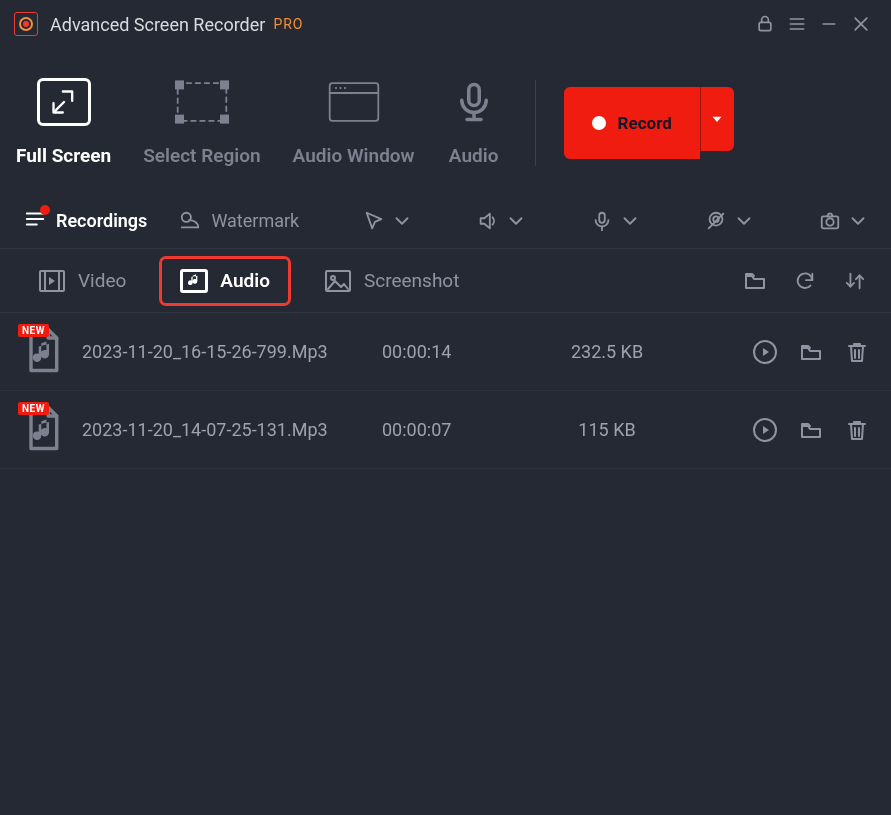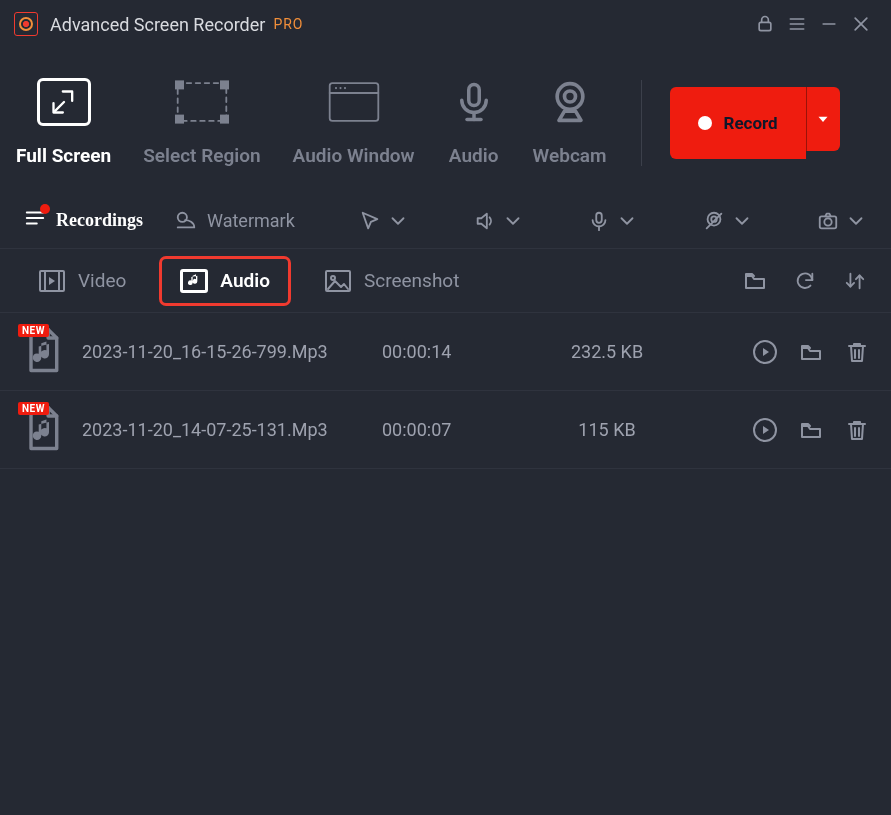--- a/index.html
+++ b/index.html
@@ -27,21 +27,21 @@
   .mode.active .mode-label { font-weight: 700; }
   .modebar-sep { width: 1px; height: 86px; background: #3c404b; margin: 0 28px 0 34px; align-self: center; }
   .record-group { display: flex; align-self: center; }
   .record-btn { display: flex; align-items: center; gap: 12px; background: #ef1c0f; color: #0f172a; font-size: 17px; font-weight: 700; padding: 0 28px; height: 72px; border-radius: 6px 0 0 6px; cursor: pointer; }
   .record-dot { width: 14px; height: 14px; border-radius: 50%; background: #fff; }
   .record-arrow { width: 34px; height: 64px; background: #ef1c0f; border-left: 1px solid rgba(0,0,0,.35); border-radius: 0 6px 6px 0; display: flex; align-items: center; justify-content: center; color: #fff; cursor: pointer; }
 
   
   .optbar { display: flex; align-items: center; height: 56px; padding: 0 24px; gap: 32px; border-bottom: 1px solid #2f333e; margin-top: 4px; }
   .opt-item { display: flex; align-items: center; gap: 10px; color: #8f94a2; cursor: pointer; font-size: 18px; }
-  .opt-item.active { color: #fff; font-weight: 600; font-family: Liberation Serif, serif; }
+  .opt-item.active { color: #fff; font-weight: 600; }
   .opt-item svg { width: 22px; height: 22px; }
   .opt-item.icononly { gap: 6px; }
   .opt-caret { width: 12px; height: 12px; }
   .red-dot { position: absolute; width: 10px; height: 10px; background: #ef1c0f; border-radius: 50%; top: -3px; right: -4px; }
   .optbar .spacer { flex: 1; }
 
   
   .tabsbar { display: flex; align-items: center; height: 64px; padding: 0 20px; border-bottom: 1px solid #2f333e; gap: 18px; }
   .tab { display: flex; align-items: center; gap: 12px; padding: 10px 18px; color: #8f94a2; cursor: pointer; font-size: 19px; border-radius: 4px; }
   .tab.active { color: #fff; font-weight: 600; outline: 3px solid #f03a2f; }
@@ -143,30 +143,20 @@
       <div class="mode-iconbox no-border">
         <svg viewBox="0 0 24 24" width="42" height="48" stroke-width="2">
             <rect x="9" y="2" width="6" height="12" rx="3"></rect>
             <path d="M5 11a7 7 0 0 0 14 0"></path>
             <line x1="12" y1="18" x2="12" y2="22"></line>
             <line x1="8" y1="22" x2="16" y2="22"></line>
           </svg>
       </div>
       <span class="mode-label">Audio</span>
     </div>
-    <div class="mode">
-      <div class="mode-iconbox no-border">
-        <svg viewBox="0 0 24 24" width="44" height="48" stroke-width="2">
-            <circle cx="12" cy="9" r="7"></circle>
-            <circle cx="12" cy="9" r="3"></circle>
-            <path d="M6 22h12l-3-5h-6z"></path>
-          </svg>
-      </div>
-      <span class="mode-label">Webcam</span>
-    </div>
   </div>
   <div class="modebar-sep"></div>
   <div class="record-group">
     <div class="record-btn">
       <div class="record-dot"></div>
       <span>Record</span>
     </div>
     <div class="record-arrow">
       <svg viewBox="0 0 24 24" width="18" height="18" class="fill">
           <path d="M6 9l6 7 6-7z"></path>

